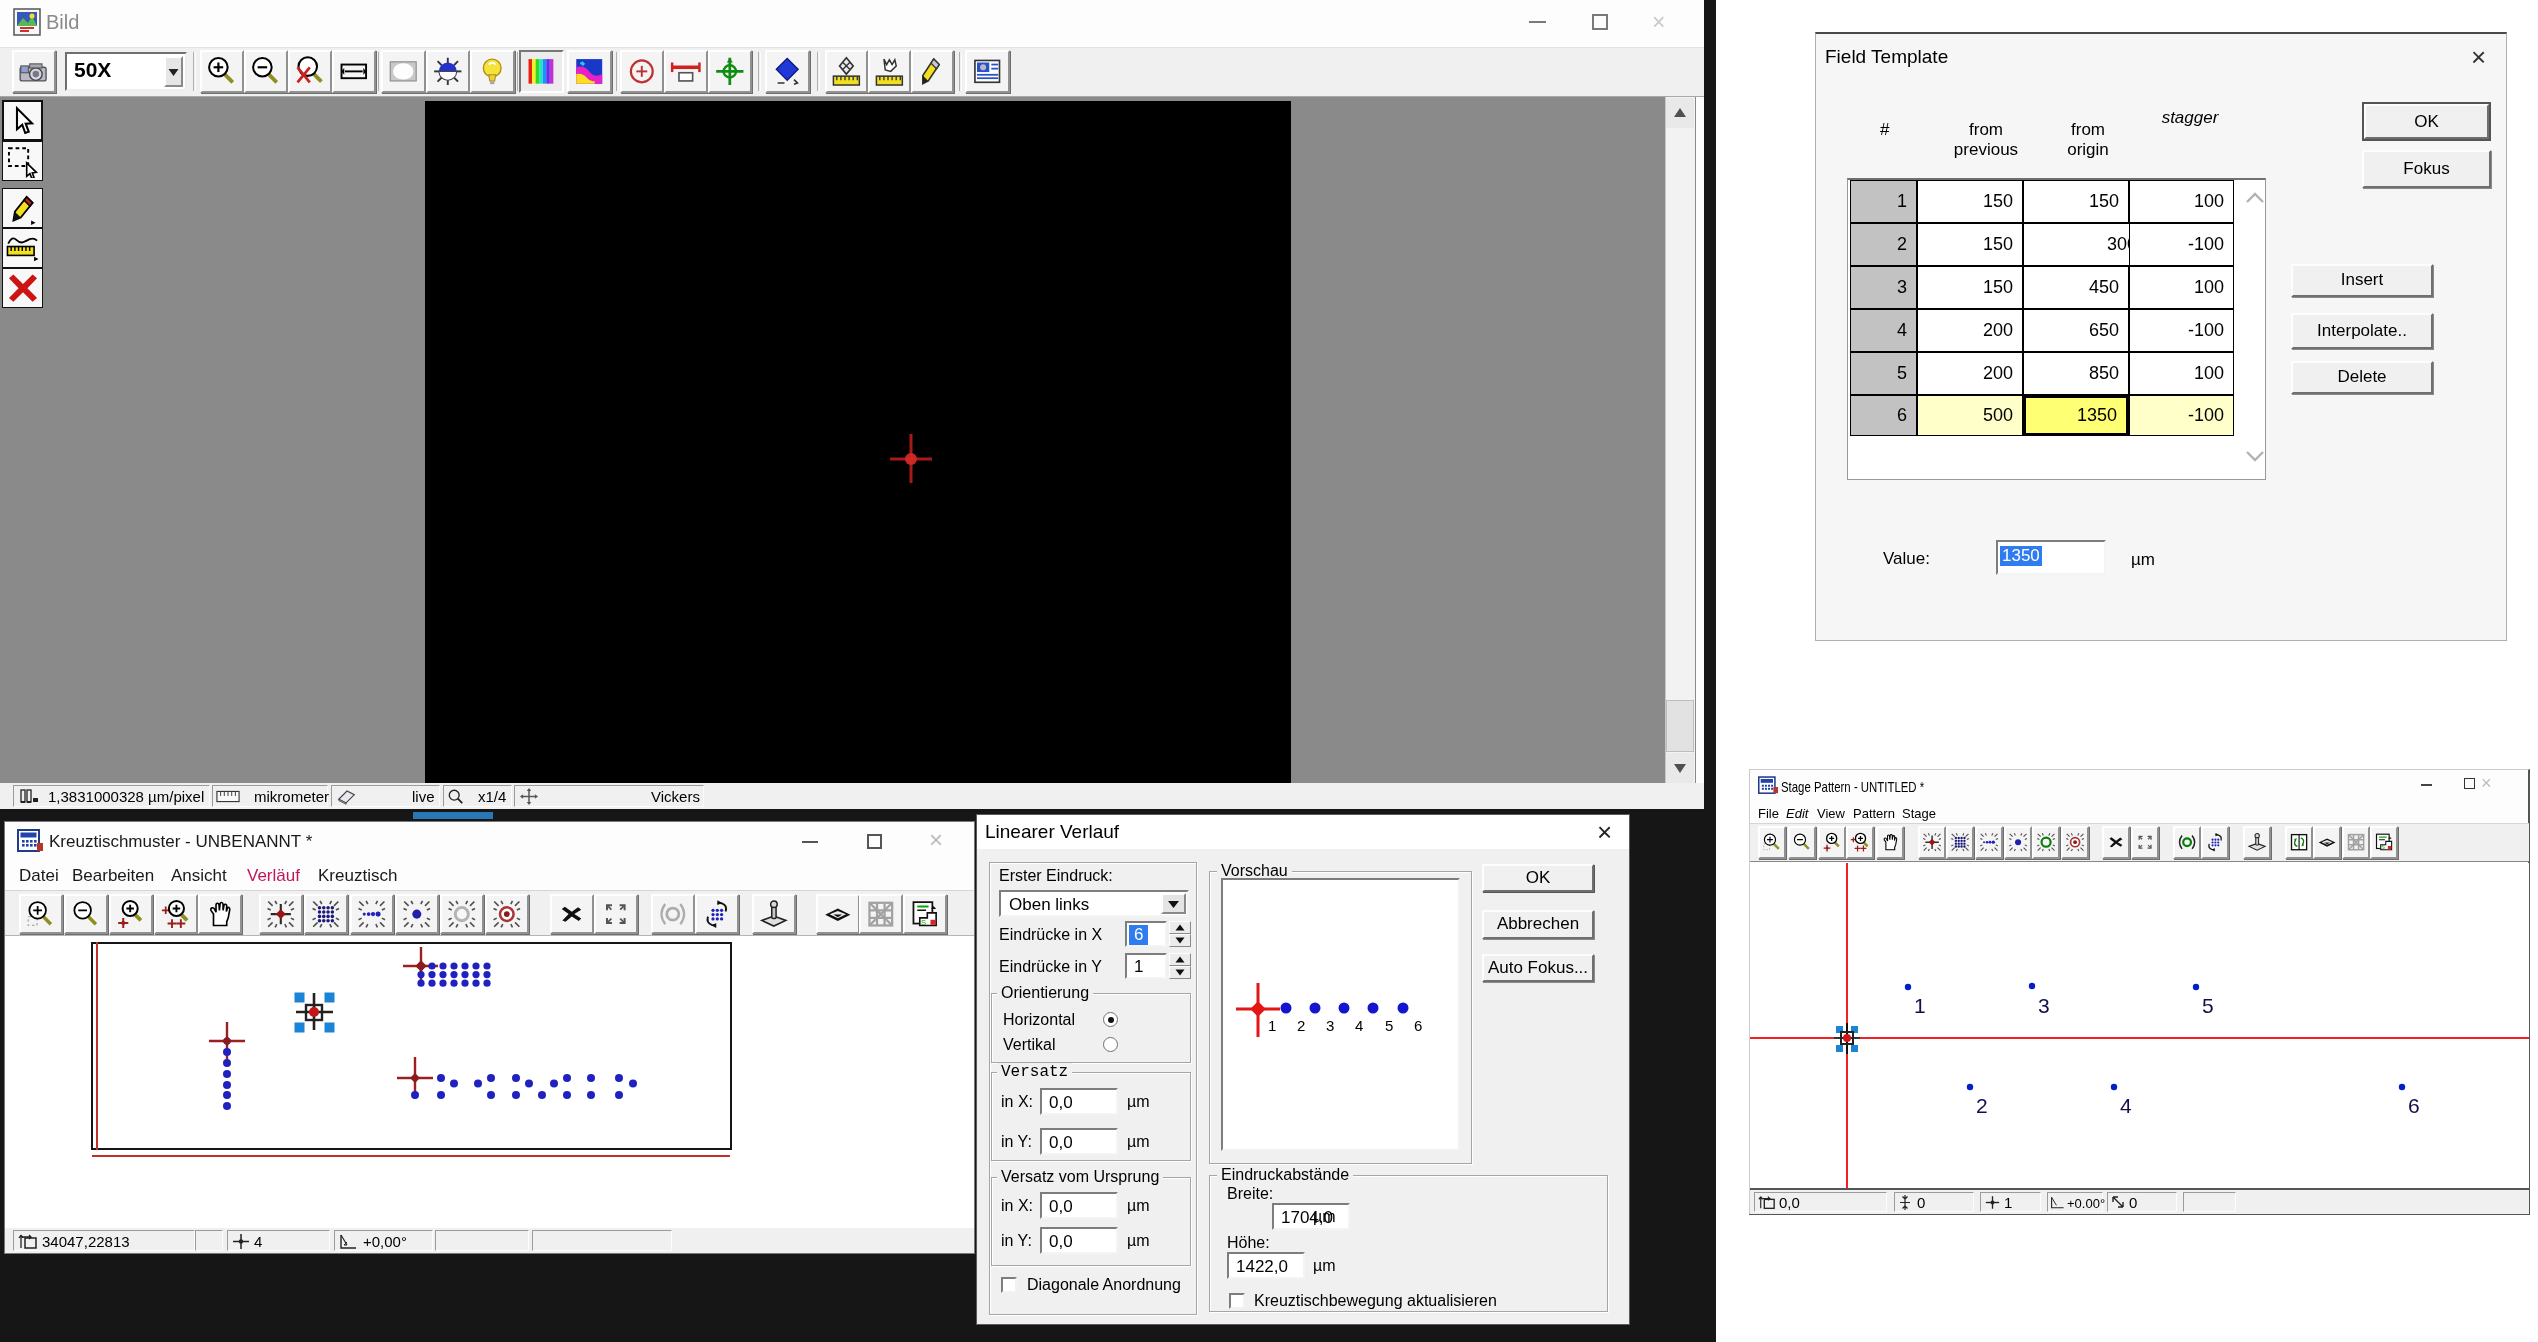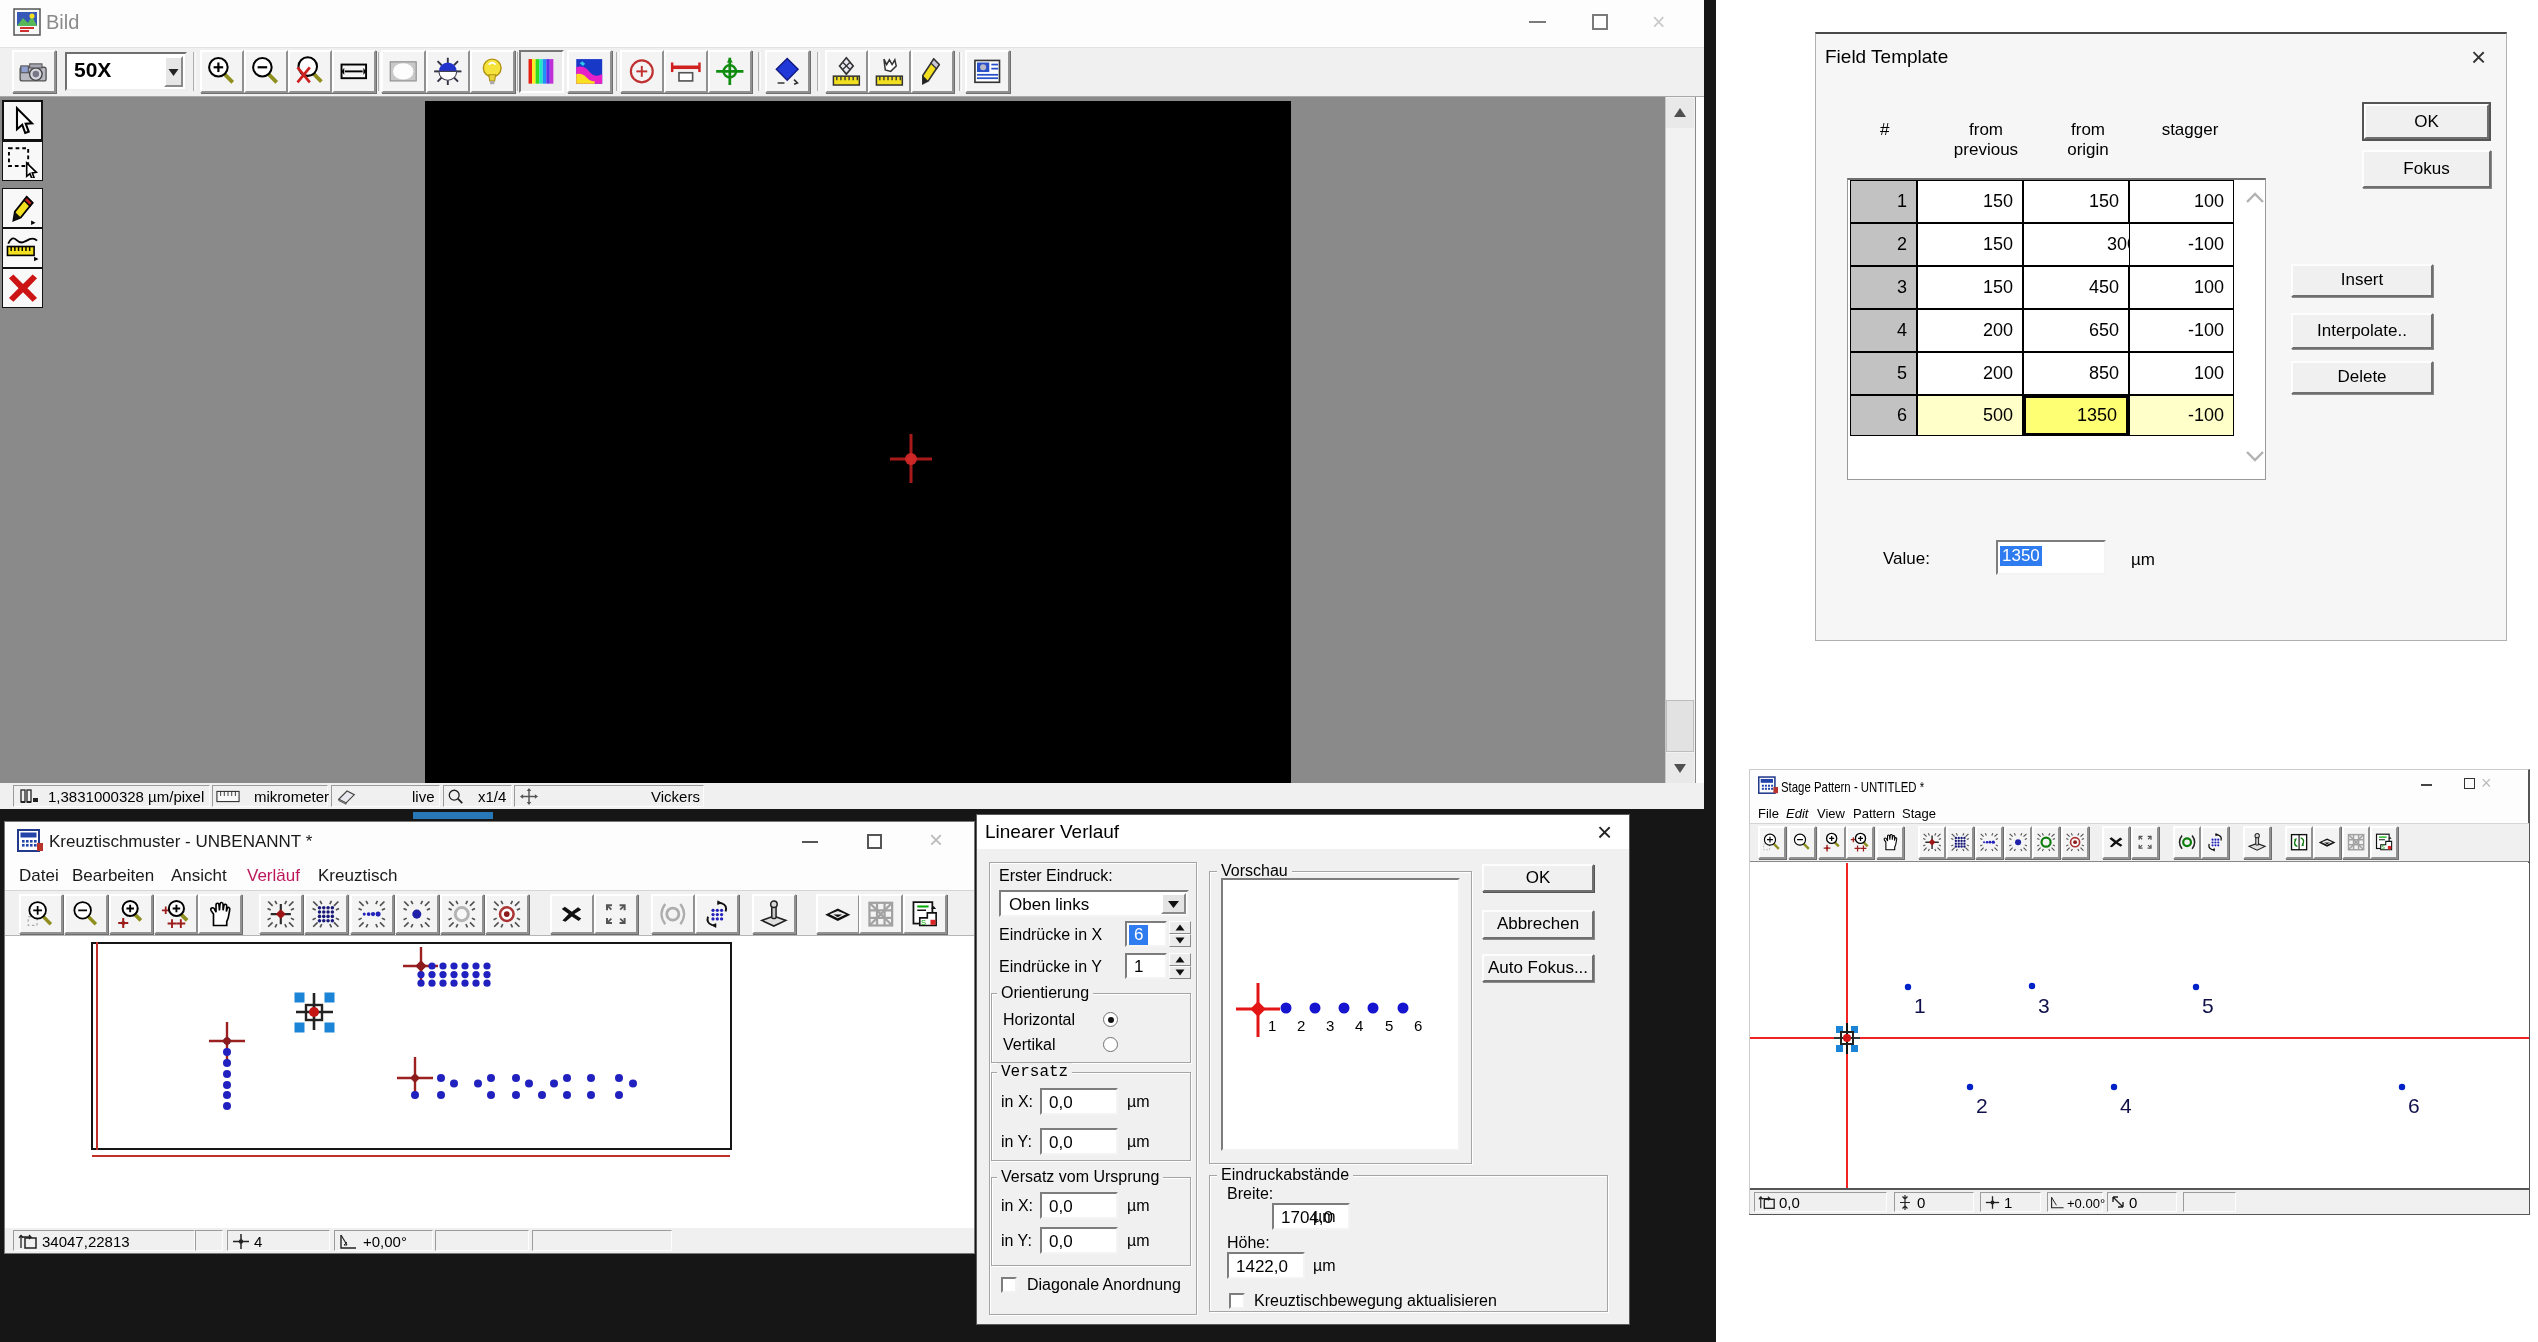--- a/index.html
+++ b/index.html
@@ -550,21 +550,21 @@
     <span class="t" style="left:136px; top:2px; font-size:15px;">Vickers</span>
   </div>
 </div>
 
 <div class="abs" id="ft-dlg" style="left:1815px; top:32px; width:692px; height:609px; background:#f6f6f6; border:1px solid #b0b0b0; border-top:2px solid #4a4a4a; font-size:17px;">
   <div class="t" style="left:9px; top:12px; font-size:19px; color:#000;">Field Template</div>
   <div class="t" style="left:655px; top:8px; font-size:26px; color:#333; font-weight:300;">×</div>
   <div class="t" style="left:64px; top:86px;">#</div>
   <div class="t" style="left:170px; top:86px; transform:translateX(-50%); text-align:center;">from<br>previous</div>
   <div class="t" style="left:272px; top:86px; transform:translateX(-50%); text-align:center;">from<br>origin</div>
-  <div class="t" style="left:374px; top:86px; transform:translateX(-50%);">stagger</div>
+  <div class="t" style="left:374px; top:74px; transform:translateX(-50%);font-style:italic;">stagger</div>
 
   <div class="abs" style="left:31px; top:144px; width:419px; height:302px; background:#fff; border:1px solid #999; border-top:2px solid #707070;"></div>
   <div class="abs" id="ft-grid" style="left:34px; top:146px; width:390px; height:258px;">
     <div class="ftc ftn" style="left:0;top:0;width:67px;">1</div>
     <div class="ftc" style="left:67px;top:0;width:106px;">150</div>
     <div class="ftc" style="left:173px;top:0;width:106px;">150</div>
     <div class="ftc" style="left:279px;top:0;width:105px;">100</div>
     <div class="ftc ftn" style="left:0;top:43px;width:67px;">2</div>
     <div class="ftc" style="left:67px;top:43px;width:106px;">150</div>
     <div class="ftc" style="left:173px;top:43px;width:124px;">300</div>

